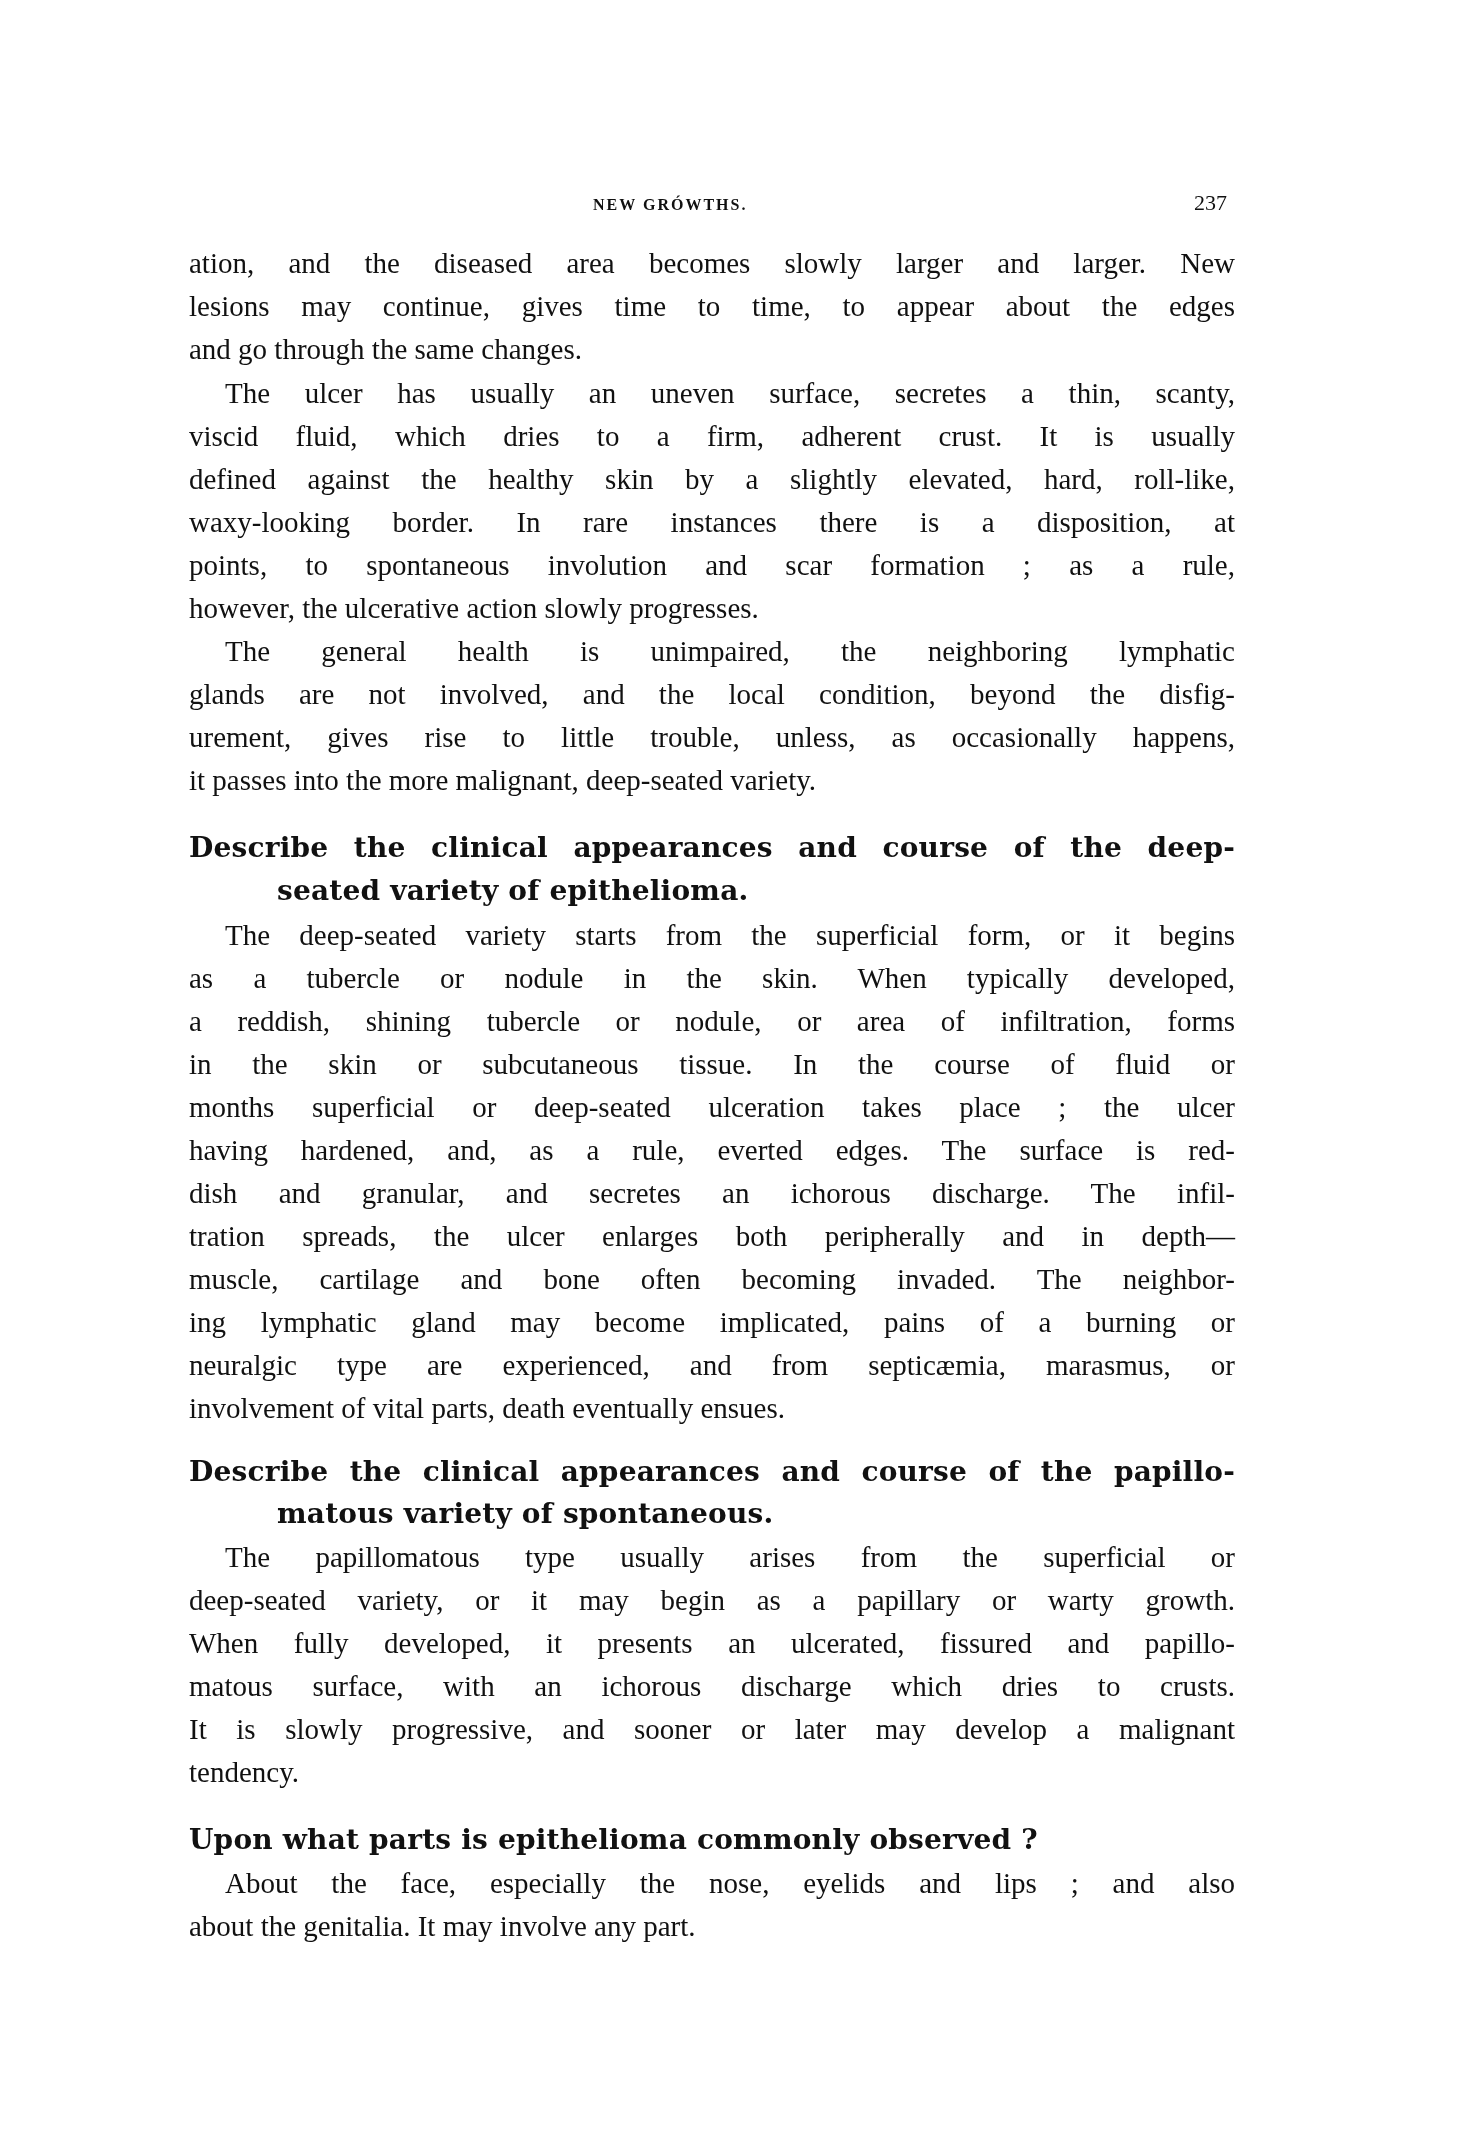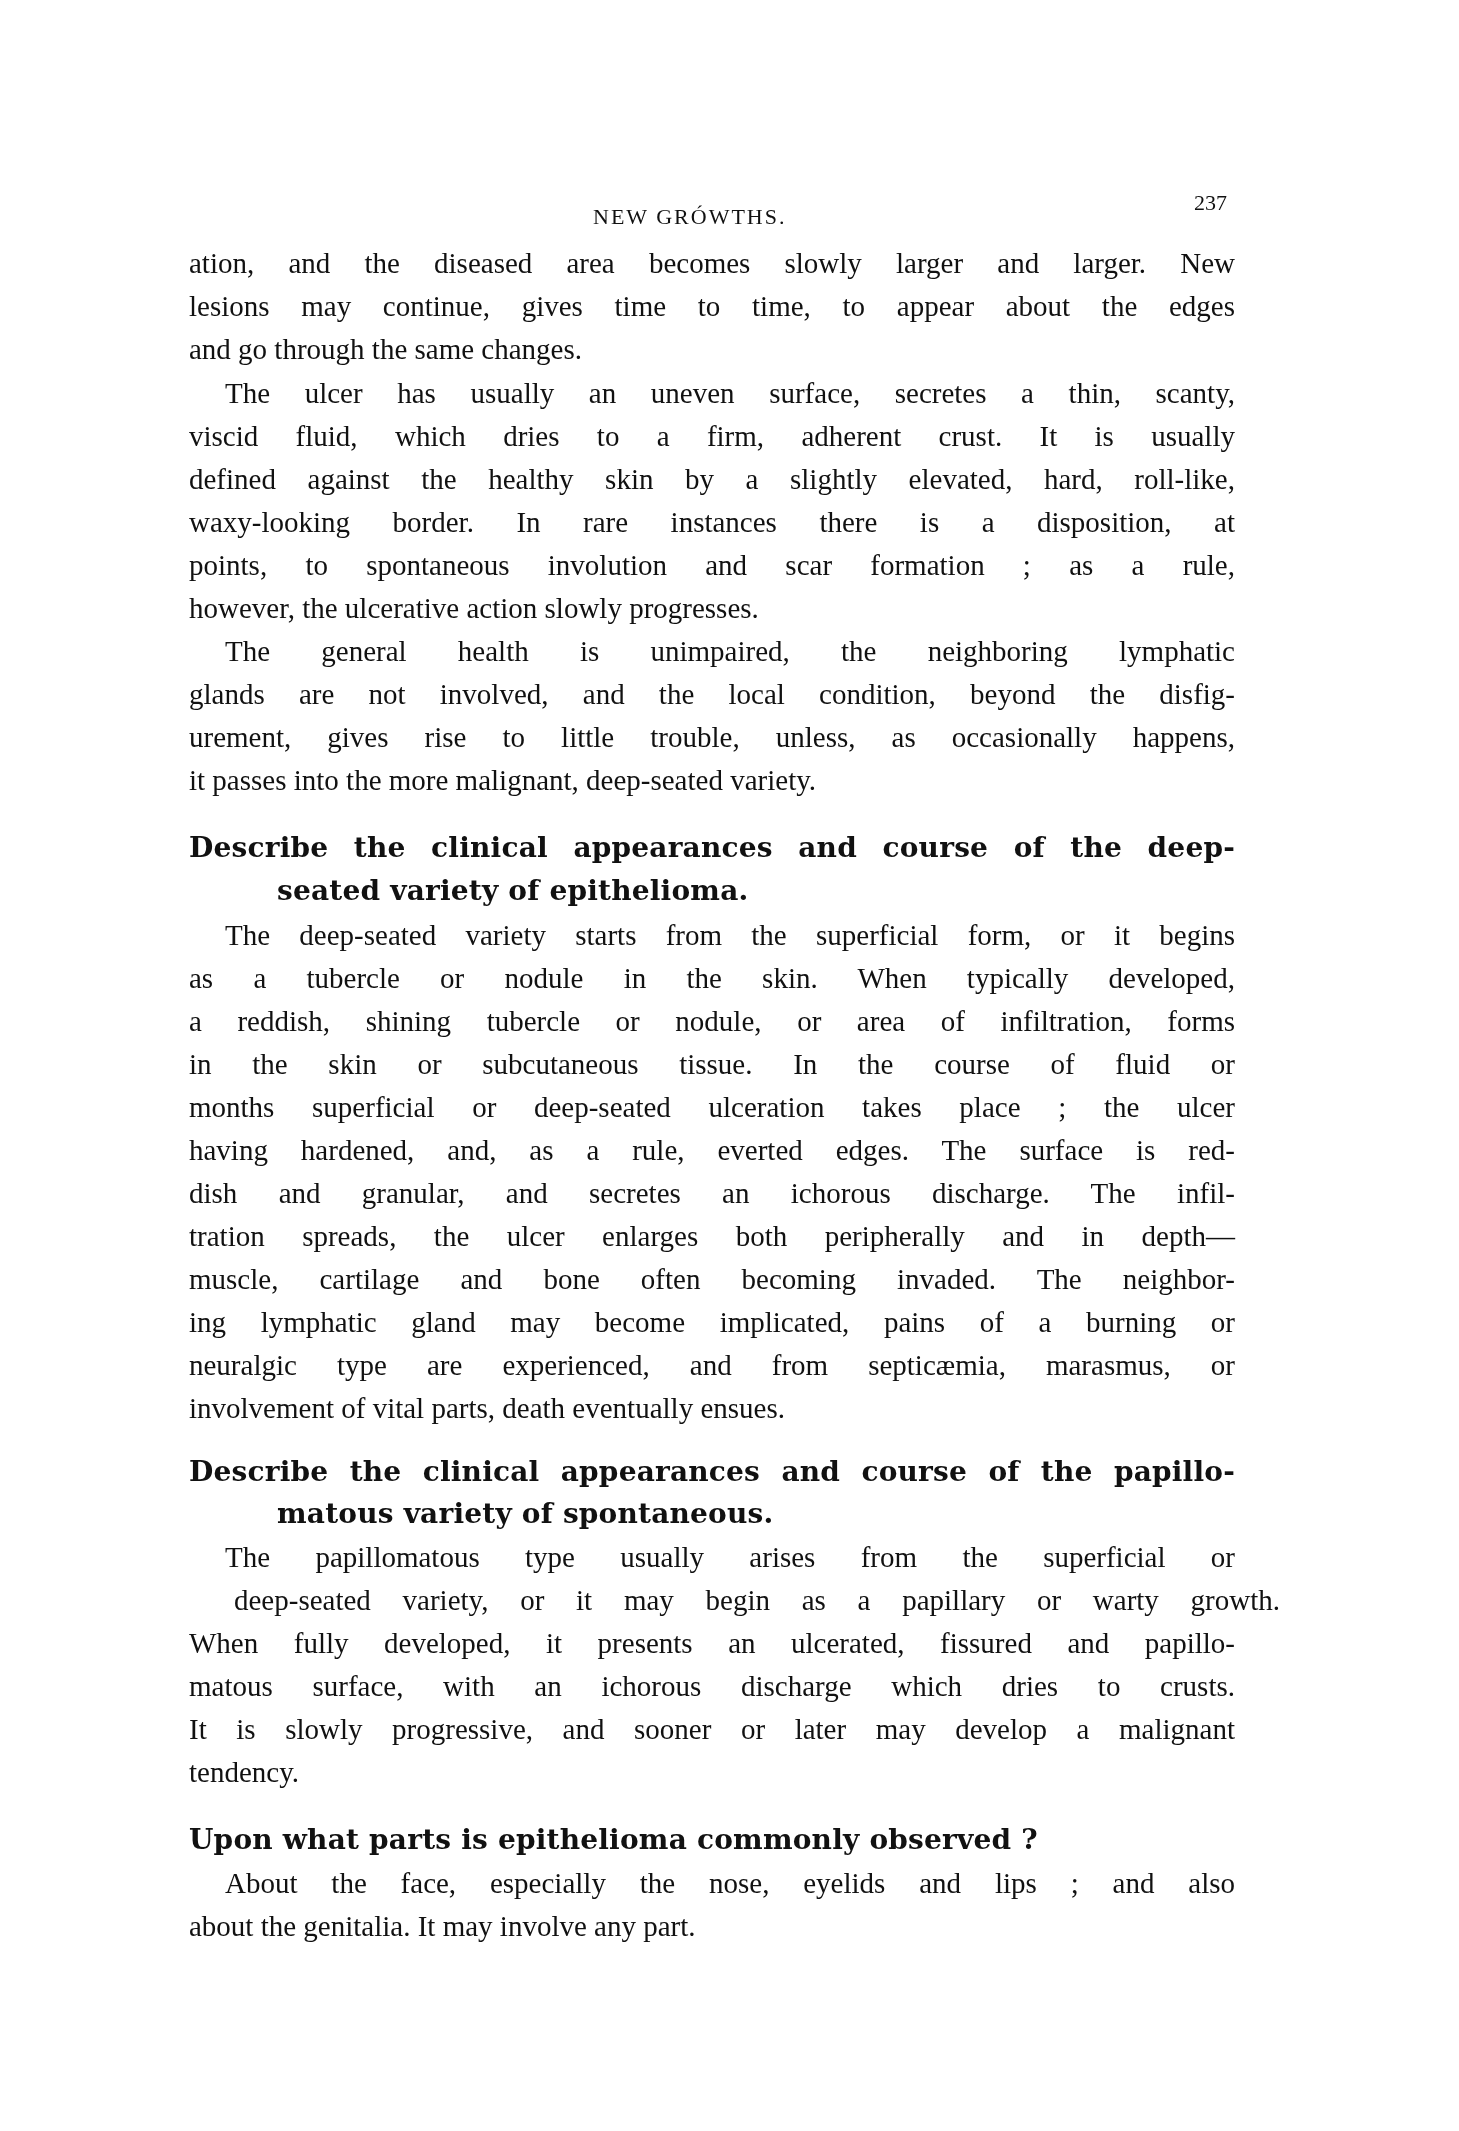--- a/index.html
+++ b/index.html
@@ -24,24 +24,24 @@
     .running-head {
       position: absolute;
       top: 190px;
       left: 0;
       width: 1046px;
       height: 30px;
     }
     .running-title {
       position: absolute;
       left: 404px;
-      top: 12px;
-      font-size: 22px;
+      top: 0;
+      font-size: 16px;
       letter-spacing: 2px;
-      font-weight: normal;
+      font-weight: bold;
       line-height: 30px;
     }
     .page-number {
       position: absolute;
       right: 8px;
       top: -2px;
       font-size: 22px;
       line-height: 30px;
     }
     .line {
@@ -124,21 +124,21 @@
     <span class="line last" style="top: 1391px; white-space: normal; height: 34px; overflow: visible;">involvement of vital parts, death eventually ensues.</span>
   </div>
 
   <div>
     <span class="line heading" style="top: 1455px; white-space: normal; height: 34px; overflow: visible;">Describe the clinical appearances and course of the papillo-</span>
     <span class="line heading cont last" style="top: 1497px; white-space: normal; height: 34px; overflow: visible;">matous variety of spontaneous.</span>
   </div>
 
   <div>
     <span class="line indent" style="top: 1540px; white-space: normal; height: 34px; overflow: visible;">The papillomatous type usually arises from the superficial or</span>
-    <span class="line" style="top: 1583px; white-space: normal; height: 34px; overflow: visible; margin-left: 45px;">deep-seated variety, or it may begin as a papillary or warty growth.</span>
+    <span class="line" style="top: 1583px; white-space: normal; height: 34px; overflow: visible;">deep-seated variety, or it may begin as a papillary or warty growth.</span>
     <span class="line" style="top: 1626px; white-space: normal; height: 34px; overflow: visible;">When fully developed, it presents an ulcerated, fissured and papillo-</span>
     <span class="line" style="top: 1669px; white-space: normal; height: 34px; overflow: visible;">matous surface, with an ichorous discharge which dries to crusts.</span>
     <span class="line" style="top: 1712px; white-space: normal; height: 34px; overflow: visible;">It is slowly progressive, and sooner or later may develop a malignant</span>
     <span class="line last" style="top: 1755px; white-space: normal; height: 34px; overflow: visible;">tendency.</span>
   </div>
 
   <div>
     <span class="line heading last" style="top: 1823px; white-space: normal; height: 34px; overflow: visible;">Upon what parts is epithelioma commonly observed ?</span>
   </div>
 

